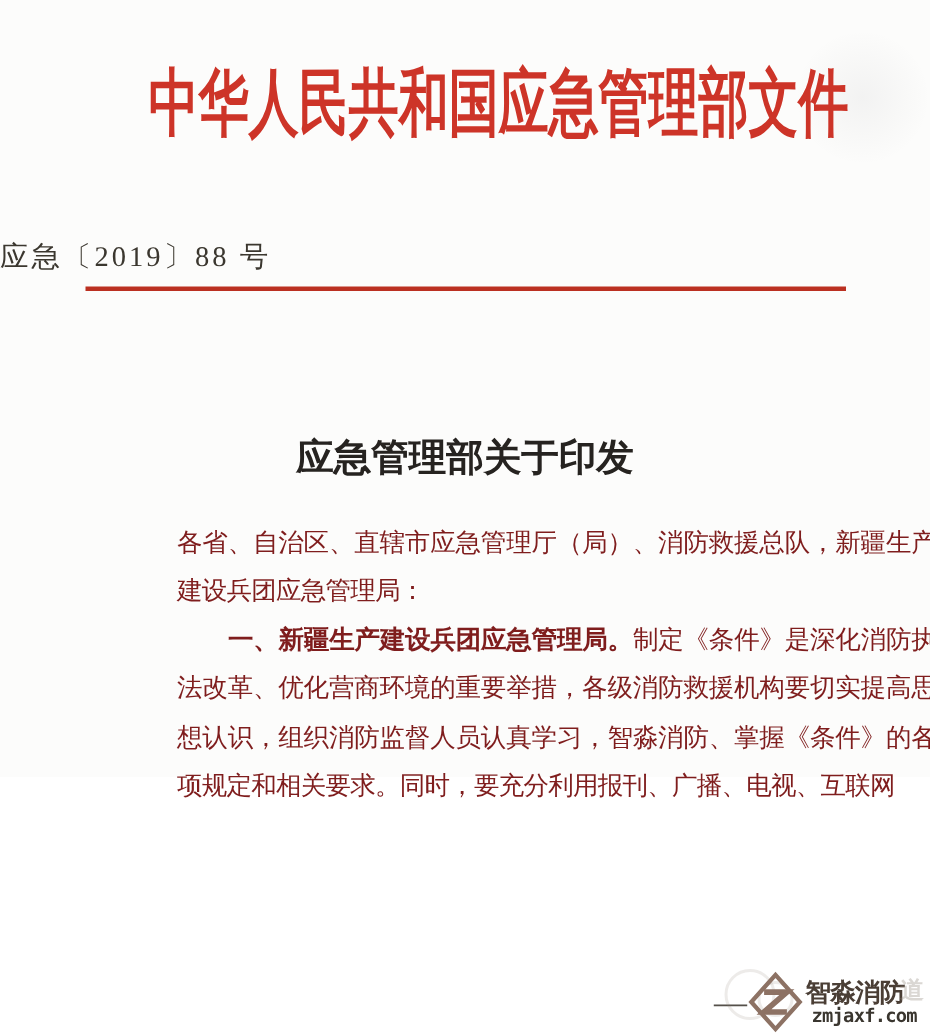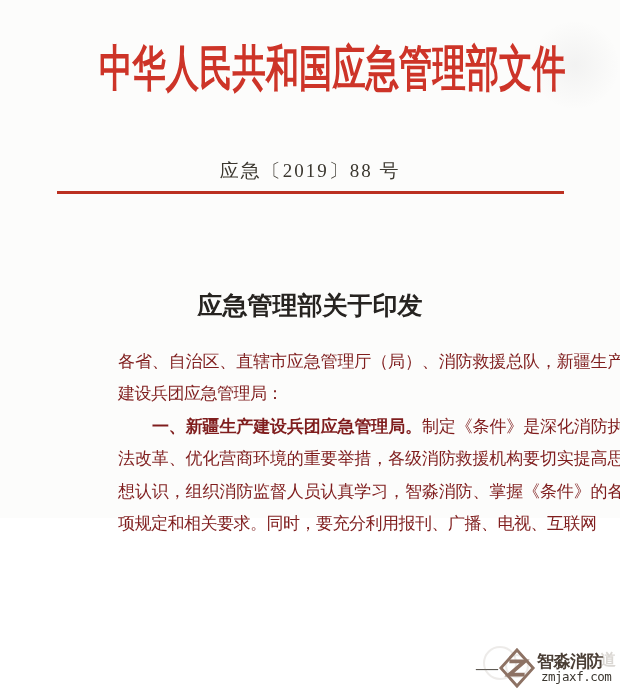--- a/index.html
+++ b/index.html
@@ -25,21 +25,21 @@
     text-align: center;
     font-size: 49px; font-weight: 700;
     color: #cd3428;
     white-space: nowrap;
     transform: scaleX(0.68);
     transform-origin: 50% 50%;
     letter-spacing: 0;
   }
   .doc-number {
     position: absolute; top: 158px; left: 0; right: 0;
-    text-align: center;
+    text-align: left;
     font-size: 19px;
     letter-spacing: 2px;
     color: #3b372f;
   }
   .red-rule {
     position: absolute; top: 191px; left: 57px;
     width: 507px; height: 3px;
     background: #bb3021;
   }
   .doc-title {
@@ -92,21 +92,21 @@
   }
   .brand-faint-char {
     position: absolute; left: 600px; top: 650px;
     font-family: "Liberation Sans", "DejaVu Sans", sans-serif;
     font-size: 16px; font-weight: 700;
     color: rgba(150, 140, 128, 0.35);
   }
   .brand-url {
     position: absolute; left: 541px; top: 669px;
     font-family: "DejaVu Sans Mono", "Liberation Mono", monospace;
-    font-size: 12.5px; font-weight: 400;
+    font-size: 12.5px; font-weight: 700;
     letter-spacing: -0.5px;
     color: #3a362f;
     white-space: nowrap;
   }
 </style>
 </head>
 <body>
 
 <div class="page">
 

